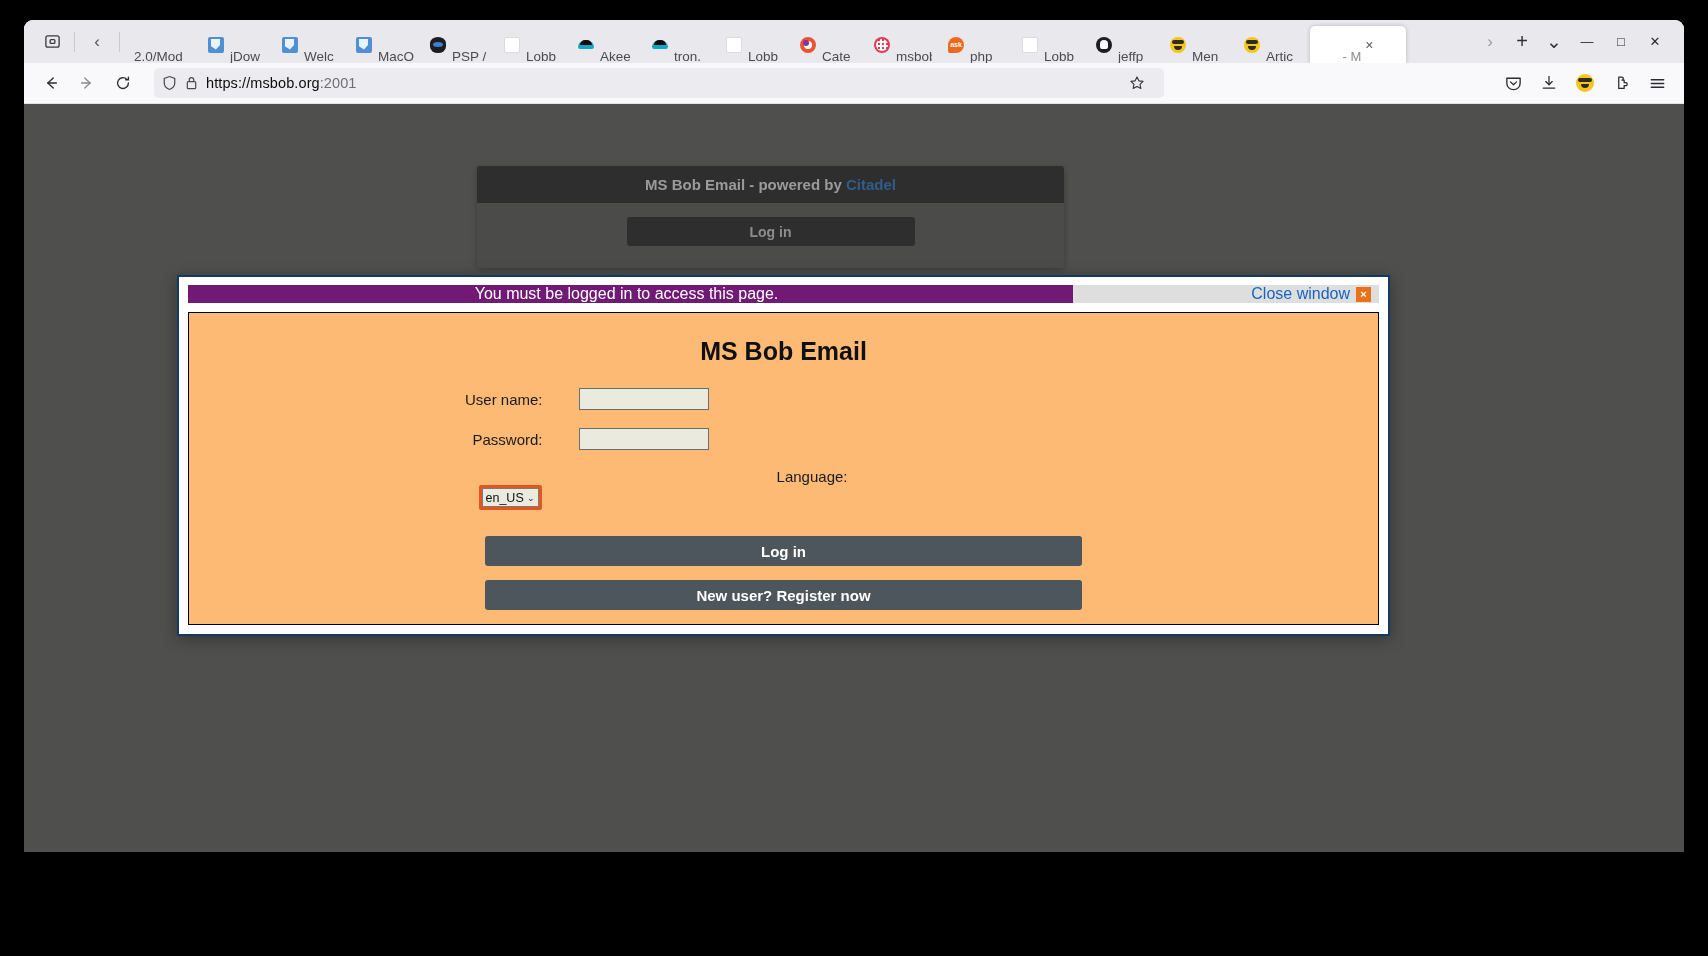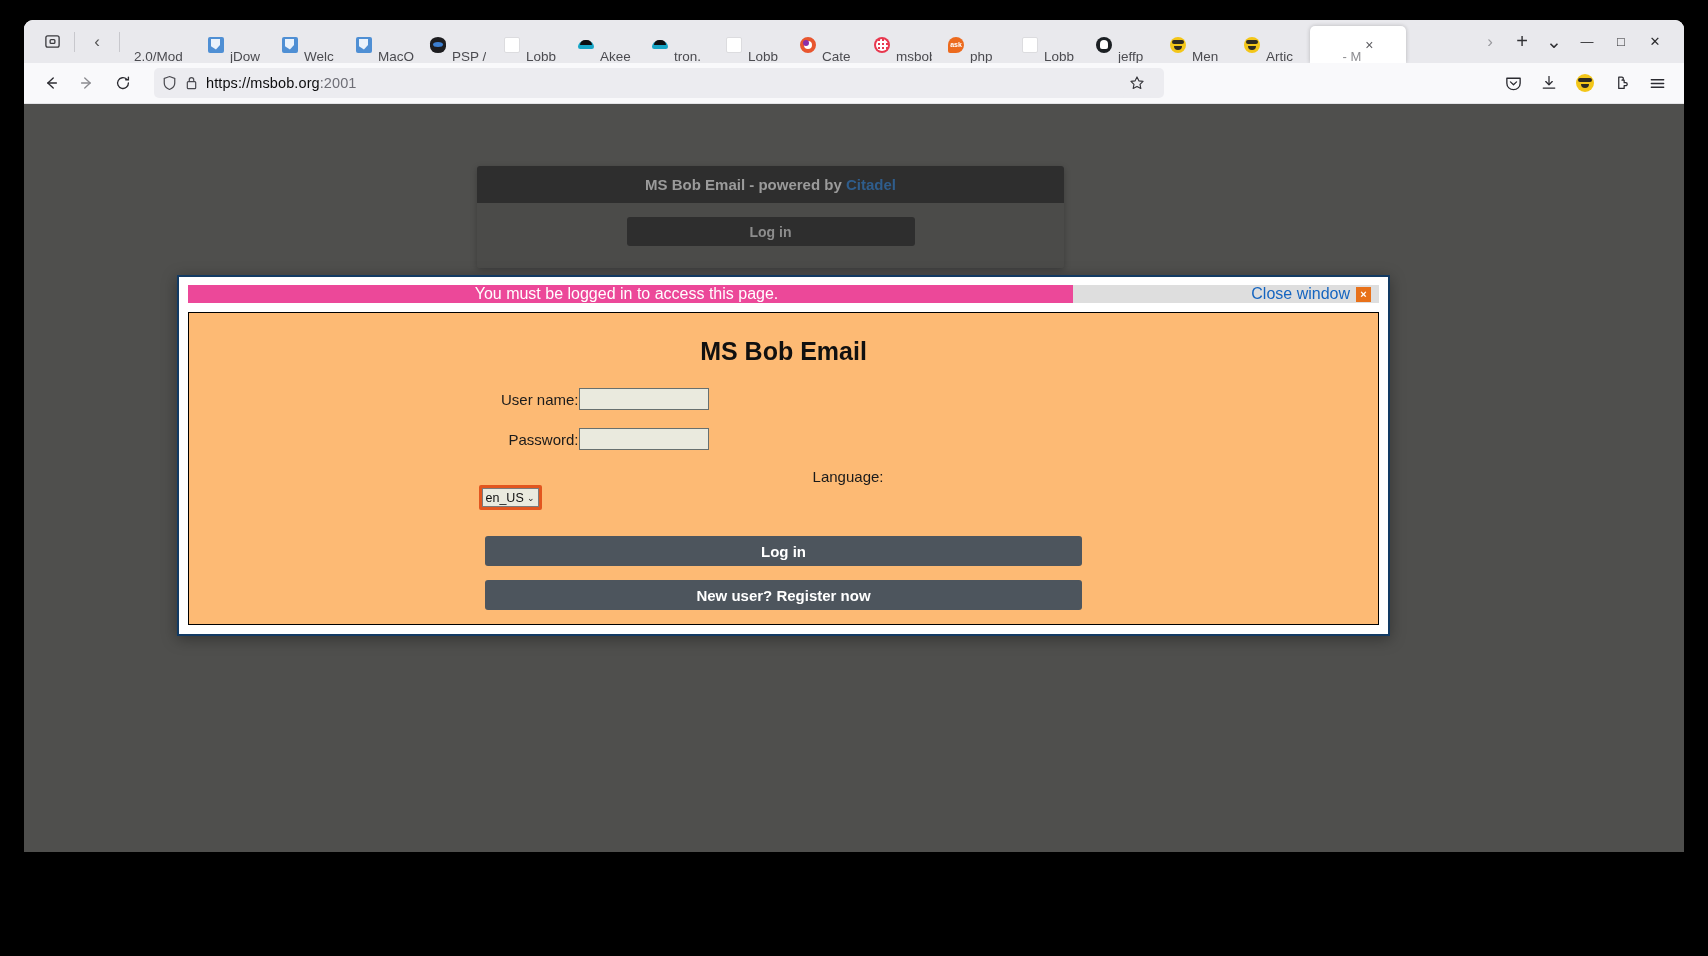--- a/index.html
+++ b/index.html
@@ -241,21 +241,21 @@
     display: flex; flex-direction: column;
     box-shadow: 0 3px 14px rgba(0,0,0,0.35);
   }
   #modal-topbar {
     display: flex; align-items: stretch;
     height: 31px;
     margin: 8px 9px 0 9px;
   }
   #modal-banner {
     flex: 1 1 auto;
-    background: #ec4899;
+    background: #701a75;
     color: #ffffff;
     font-size: 16px;
     display: flex; align-items: center; justify-content: center;
     padding-right: 8px;
   }
   #close-window-bar {
     width: 306px;
     background: #dedede;
     display: flex; align-items: center; justify-content: flex-end;
     padding-right: 8px;
@@ -290,20 +290,21 @@
   }
   .form-row {
     display: flex;
     align-items: center;
     justify-content: center;
     margin-bottom: 18px;
   }
   .form-label {
     width: 200px;
     text-align: right;
+    padding-right: 36px;
     font-size: 15px;
     color: #1b1b1b;
   }
   .field-col { width: 610px; }
   .text-input {
     width: 130px; height: 22px;
     background: #eaeade;
     border: 1px solid #67706f;
   }
   .lang-select-wrap {

